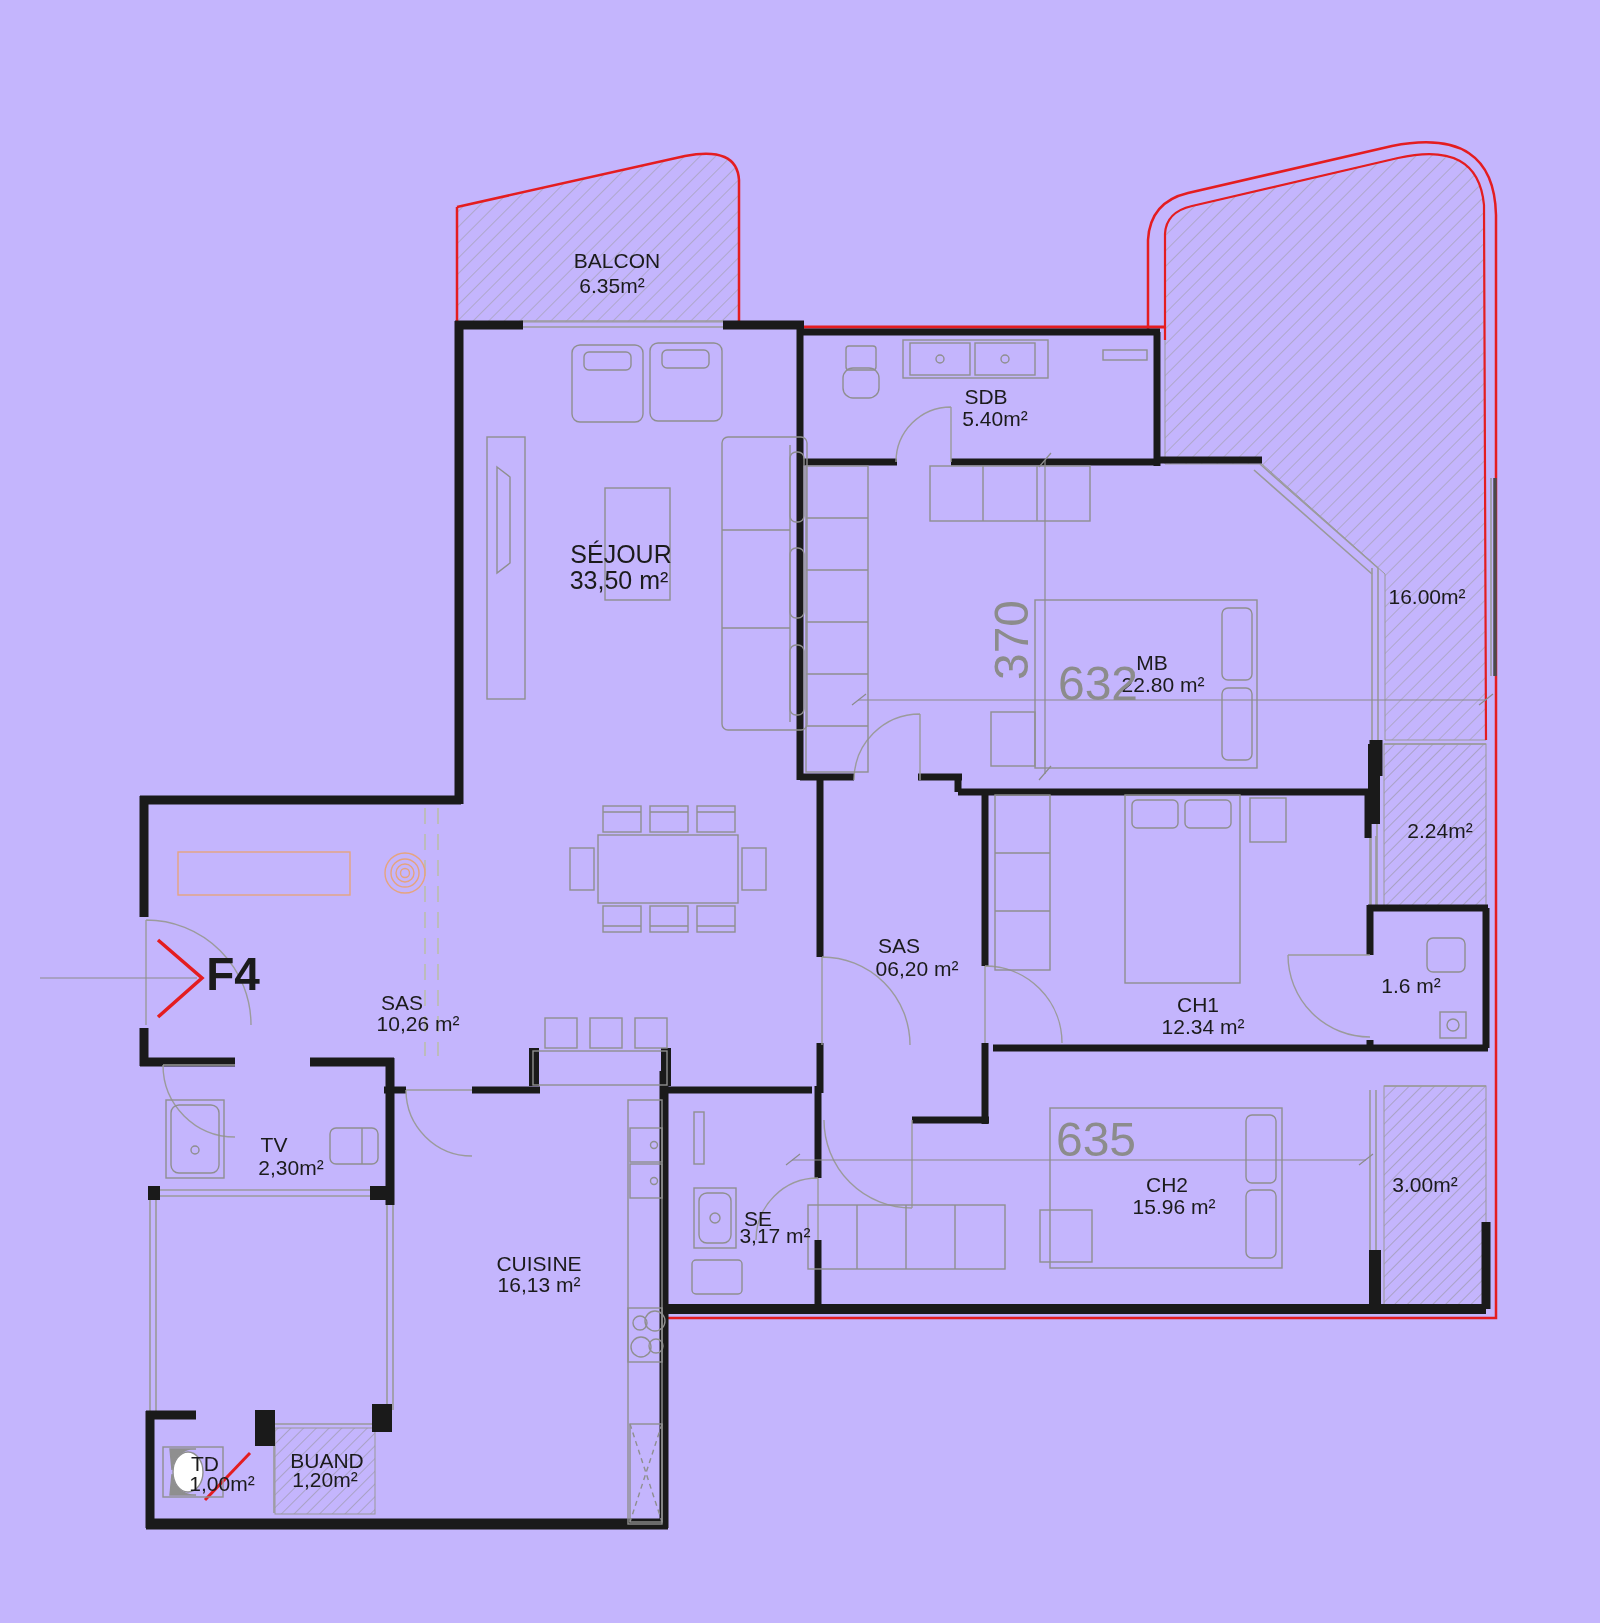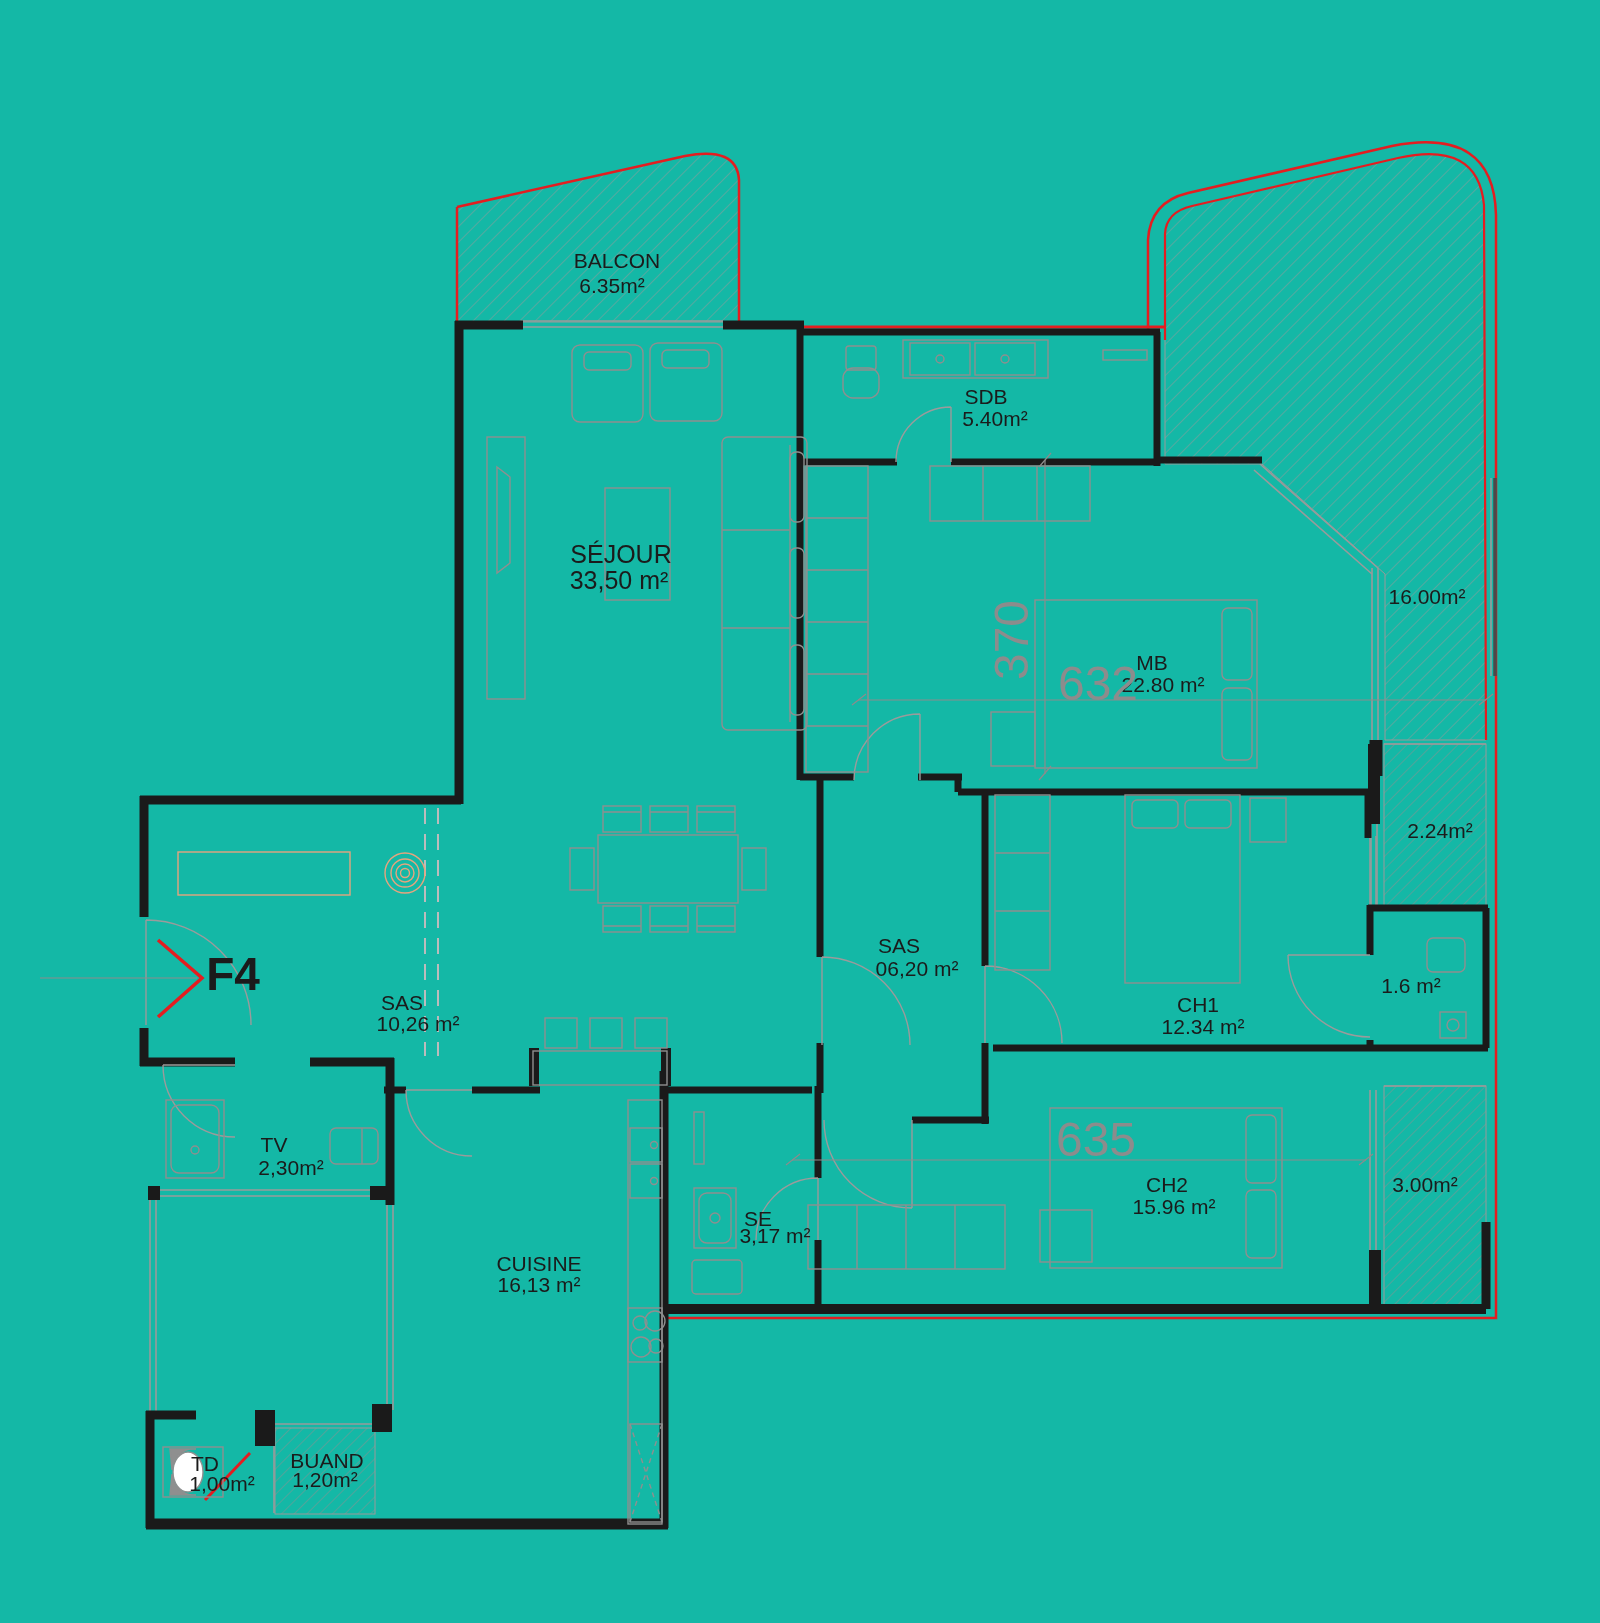--- a/index.html
+++ b/index.html
@@ -1,16 +1,16 @@
 <!DOCTYPE html>
 <html><head>
 <meta charset="utf-8">
 <style>
   html,body{margin:0;padding:0;background:#ffffff;}
-  #stage{position:relative;width:1600px;height:1623px;background:#14b8a6;overflow:hidden;
+  #stage{position:relative;width:1600px;height:1623px;background:#c4b5fd;overflow:hidden;
          font-family:"Liberation Sans",sans-serif;}
   svg{position:absolute;left:0;top:0;}
   text{font-family:"Liberation Sans",sans-serif;fill:#1b1b1b;}
   .room-label{font-size:21px;}
   .room-label-lg{font-size:25px;}
   .dim-label{font-size:48px;fill:#8c8c8c;}
   .unit-label{font-size:46px;font-weight:bold;}
 </style>
 </head>
 <body>

